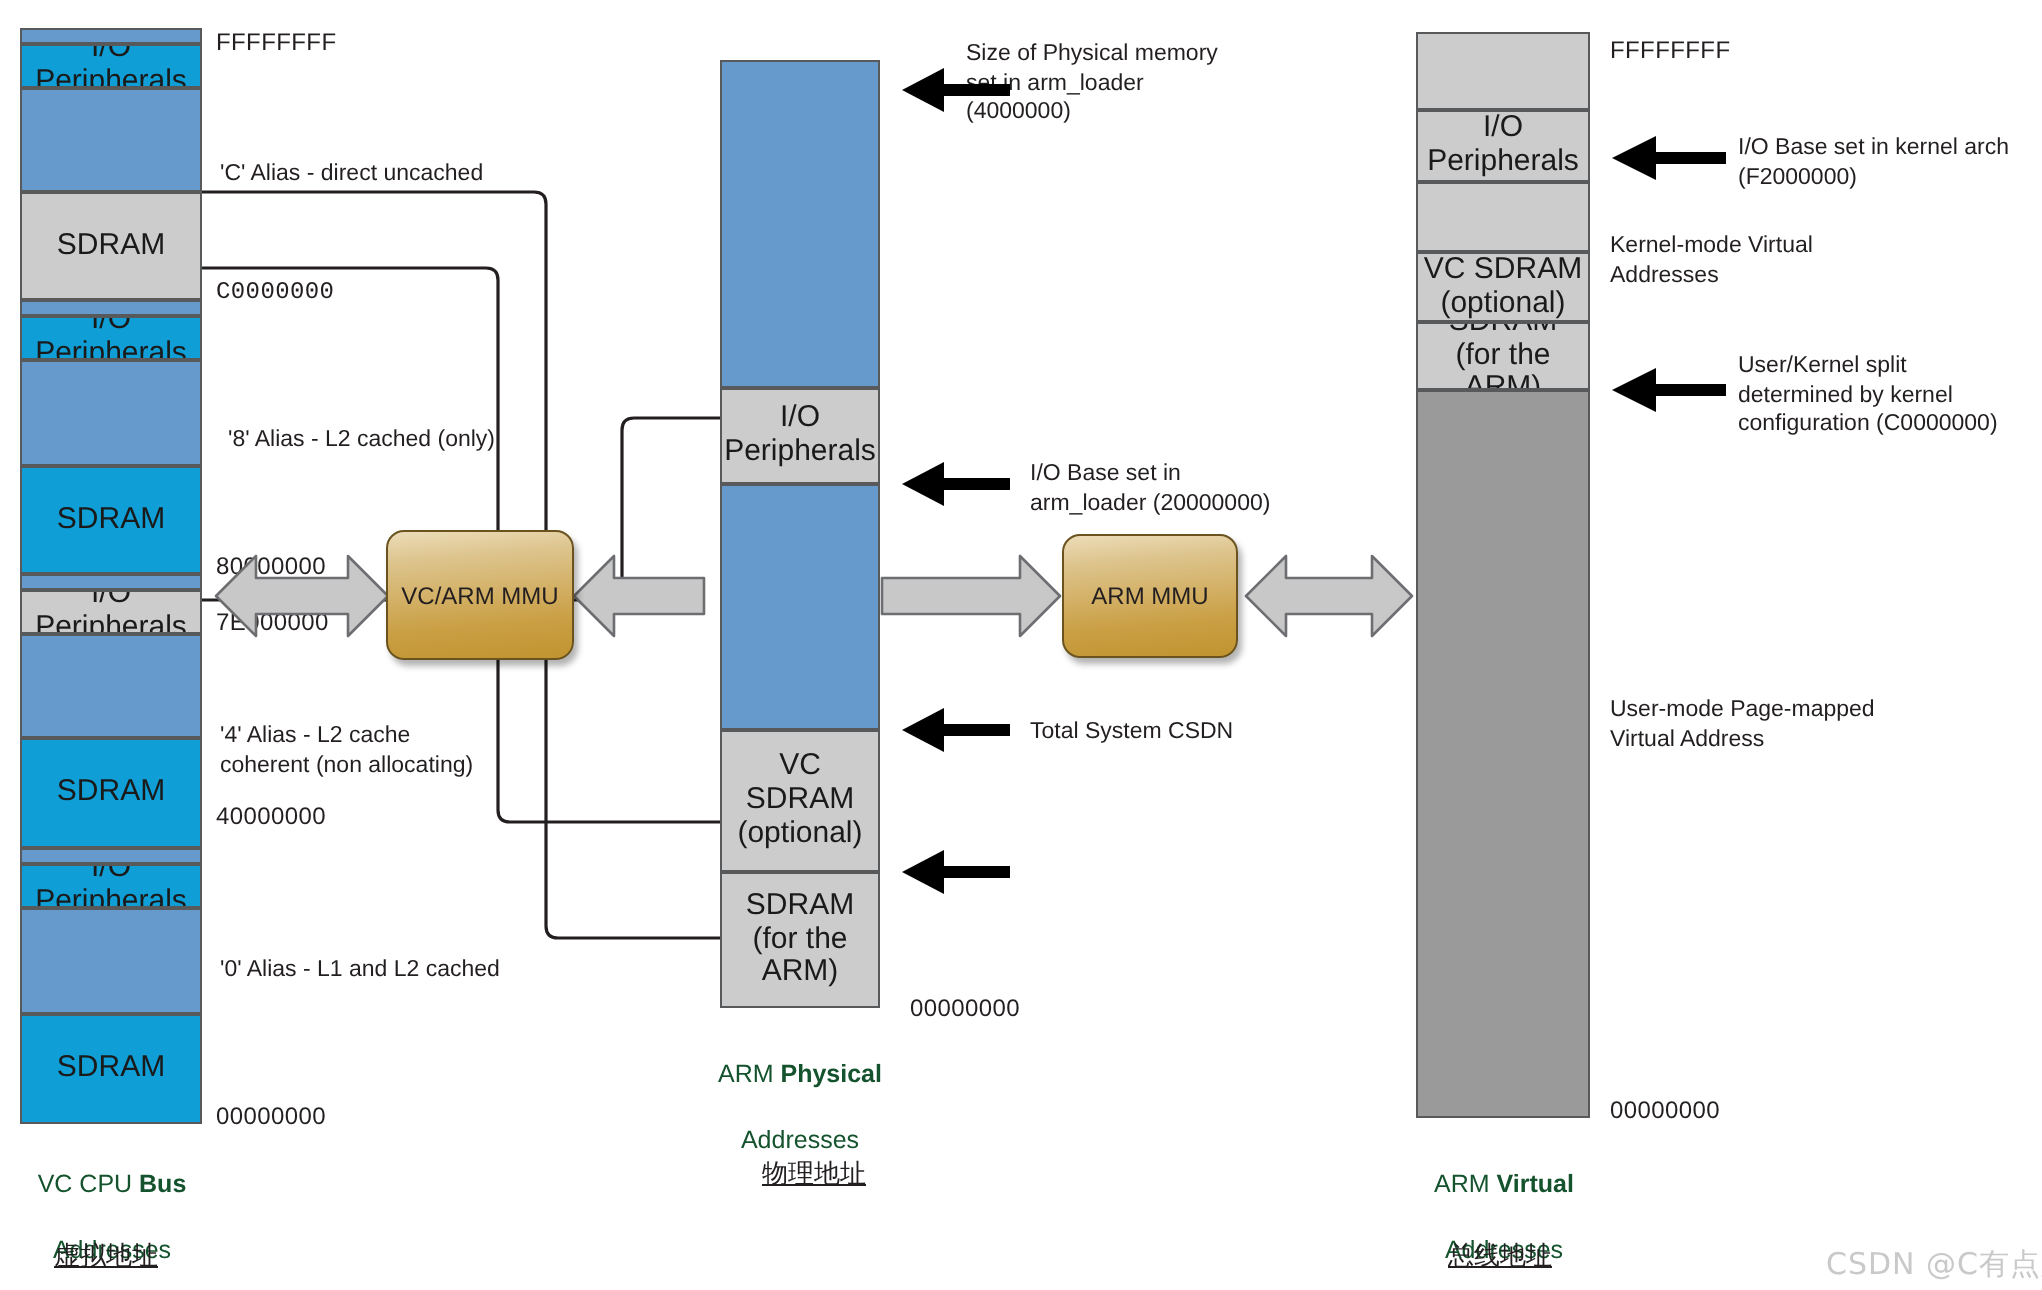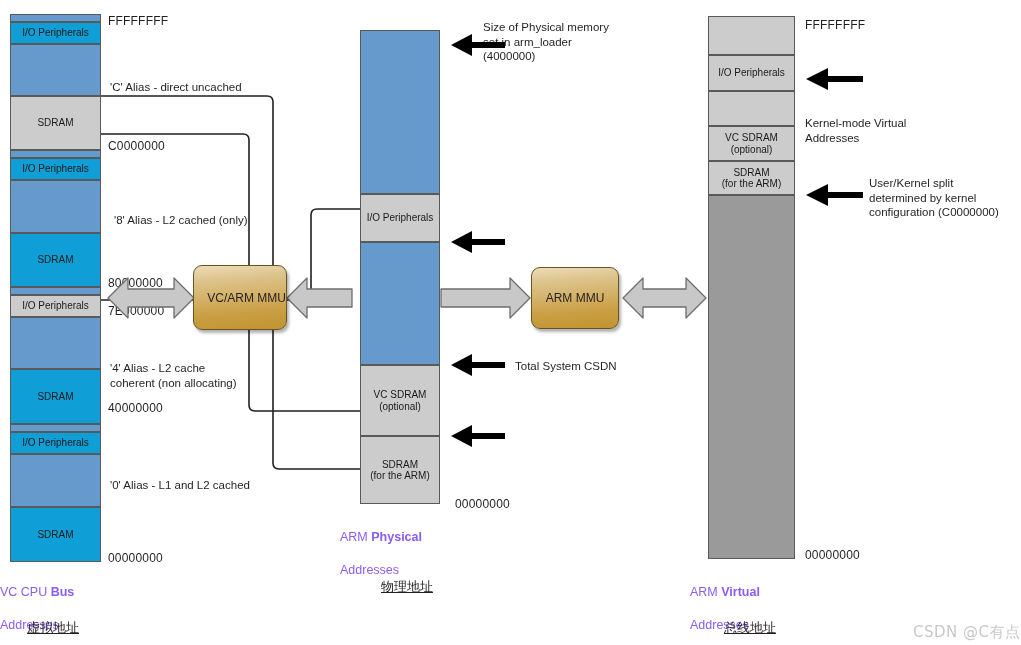--- a/index.html
+++ b/index.html
@@ -11,37 +11,37 @@
   }
   .stage{position:absolute;left:0;top:0;width:1021px;height:645px;}
 
   
   .col{position:absolute;box-sizing:border-box;}
   .blk{
     position:absolute;box-sizing:border-box;
     border:1px solid #58595b;
     display:flex;align-items:center;justify-content:center;
     text-align:center;line-height:1.12;
-    font-size:10px;color:#1a1a1a;
+    font-size:15px;color:#1a1a1a;
     overflow:hidden;
   }
   .blk span{display:block;}
 
   
   .lbl{
     position:absolute;font-size:11.5px;color:#231f20;
     line-height:1.28;white-space:pre-line;
   }
   .addr{
     position:absolute;font-size:12px;color:#231f20;
     letter-spacing:.2px;white-space:nowrap;
   }
   .colcap{
-    position:absolute;font-size:12.5px;color:#8b5cf6;
-    text-align:left;line-height:1.3;white-space:pre-line;
+    position:absolute;font-size:12.5px;color:#14532d;
+    text-align:center;line-height:1.3;white-space:pre-line;
   }
   .colcap b{font-weight:bold;}
   .cn{
     position:absolute;font-size:13px;color:#231f20;
     text-decoration:underline;white-space:nowrap;
     font-family:"DejaVu Sans","Liberation Sans",sans-serif;
   }
   .wm{
     position:absolute;font-size:15px;color:#c9c9c9;
     white-space:nowrap;letter-spacing:.5px;
@@ -118,21 +118,21 @@
     <div class="blk" style="left:10px;top:432px;width:91px;height:22px;background:#0f9ed5;">
       <span>I/O Peripherals</span>
     </div>
     <div class="blk" style="left:10px;top:454px;width:91px;height:53px;background:#6699cc;"></div>
     <div class="blk" style="left:10px;top:507px;width:91px;height:55px;background:#0f9ed5;">
       <span>SDRAM</span>
     </div>
   </div>
 
   <div class="addr" style="left:108px;top:14px;">FFFFFFFF</div>
-  <div class="addr" style="left:108px;top:139px;">C0000000</div>
+  <div class="addr" style="left:108px;top:139px;font-family:Liberation Mono, monospace;">C0000000</div>
   <div class="addr" style="left:108px;top:276px;">80000000</div>
   <div class="addr" style="left:108px;top:304px;">7E000000</div>
   <div class="addr" style="left:108px;top:401px;">40000000</div>
   <div class="addr" style="left:108px;top:551px;">00000000</div>
 
   <div class="lbl" style="left:110px;top:80px;">'C' Alias - direct uncached</div>
   <div class="lbl" style="left:114px;top:213px;">'8' Alias - L2 cached (only)</div>
   <div class="lbl" style="left:110px;top:361px;">'4' Alias - L2 cache
 coherent (non allocating)</div>
   <div class="lbl" style="left:110px;top:478px;">'0' Alias - L1 and L2 cached</div>
@@ -157,20 +157,22 @@
       <span style="white-space:pre-line;">SDRAM
 (for the ARM)</span>
     </div>
   </div>
 
   <div class="addr" style="left:455px;top:497px;">00000000</div>
 
   <div class="lbl" style="left:483px;top:20px;">Size of Physical memory
 set in arm_loader
 (4000000)</div>
+  <div class="lbl" style="left:515px;top:230px;">I/O Base set in
+arm_loader (20000000)</div>
   <div class="lbl" style="left:515px;top:359px;">Total System CSDN</div>
 
   <div class="colcap" style="left:340px;top:513px;width:120px;">
     <div><span>ARM </span><b>Physical</b></div>
     <div>Addresses</div>
   </div>
   <div class="cn" style="left:381px;top:578px;">物理地址</div>
 
   <div class="col">
     <div class="blk" style="left:708px;top:16px;width:87px;height:39px;background:#cccccc;"></div>
@@ -185,33 +187,37 @@
     <div class="blk" style="left:708px;top:161px;width:87px;height:34px;background:#cccccc;">
       <span style="white-space:pre-line;">SDRAM
 (for the ARM)</span>
     </div>
     <div class="blk" style="left:708px;top:195px;width:87px;height:364px;background:#9a9a9a;"></div>
   </div>
 
   <div class="addr" style="left:805px;top:18px;">FFFFFFFF</div>
   <div class="addr" style="left:805px;top:548px;">00000000</div>
 
+  <div class="lbl" style="left:869px;top:67px;">I/O Base set in kernel arch
+(F2000000)</div>
   <div class="lbl" style="left:869px;top:176px;">User/Kernel split
 determined by kernel
 configuration (C0000000)</div>
   <div class="lbl" style="left:805px;top:116px;">Kernel-mode Virtual
 Addresses</div>
+  <div class="lbl" style="left:805px;top:348px;">User-mode Page-mapped
+Virtual Address</div>
 
   <div class="colcap" style="left:690px;top:568px;width:124px;">
     <div><span>ARM </span><b>Virtual</b></div>
     <div>Addresses</div>
   </div>
   <div class="cn" style="left:724px;top:619px;">总线地址</div>
 
-  <div class="mmu" style="left:193px;top:265px;width:94px;height:65px;justify-content:flex-end;">
+  <div class="mmu" style="left:193px;top:265px;width:94px;height:65px;">
     <span>VC/ARM MMU</span>
   </div>
   <div class="mmu" style="left:531px;top:267px;width:88px;height:62px;">
     <span>ARM MMU</span>
   </div>
 
   <svg class="ov blkarrows" viewBox="0 0 1021 645">
     <g fill="#c8c8c8" stroke="#6d6e71" stroke-width="1.3" stroke-linejoin="round">
 
       <polygon points="108,298 128,278 128,289 174,289 174,278 194,298 174,318 174,307 128,307 128,318"></polygon>

